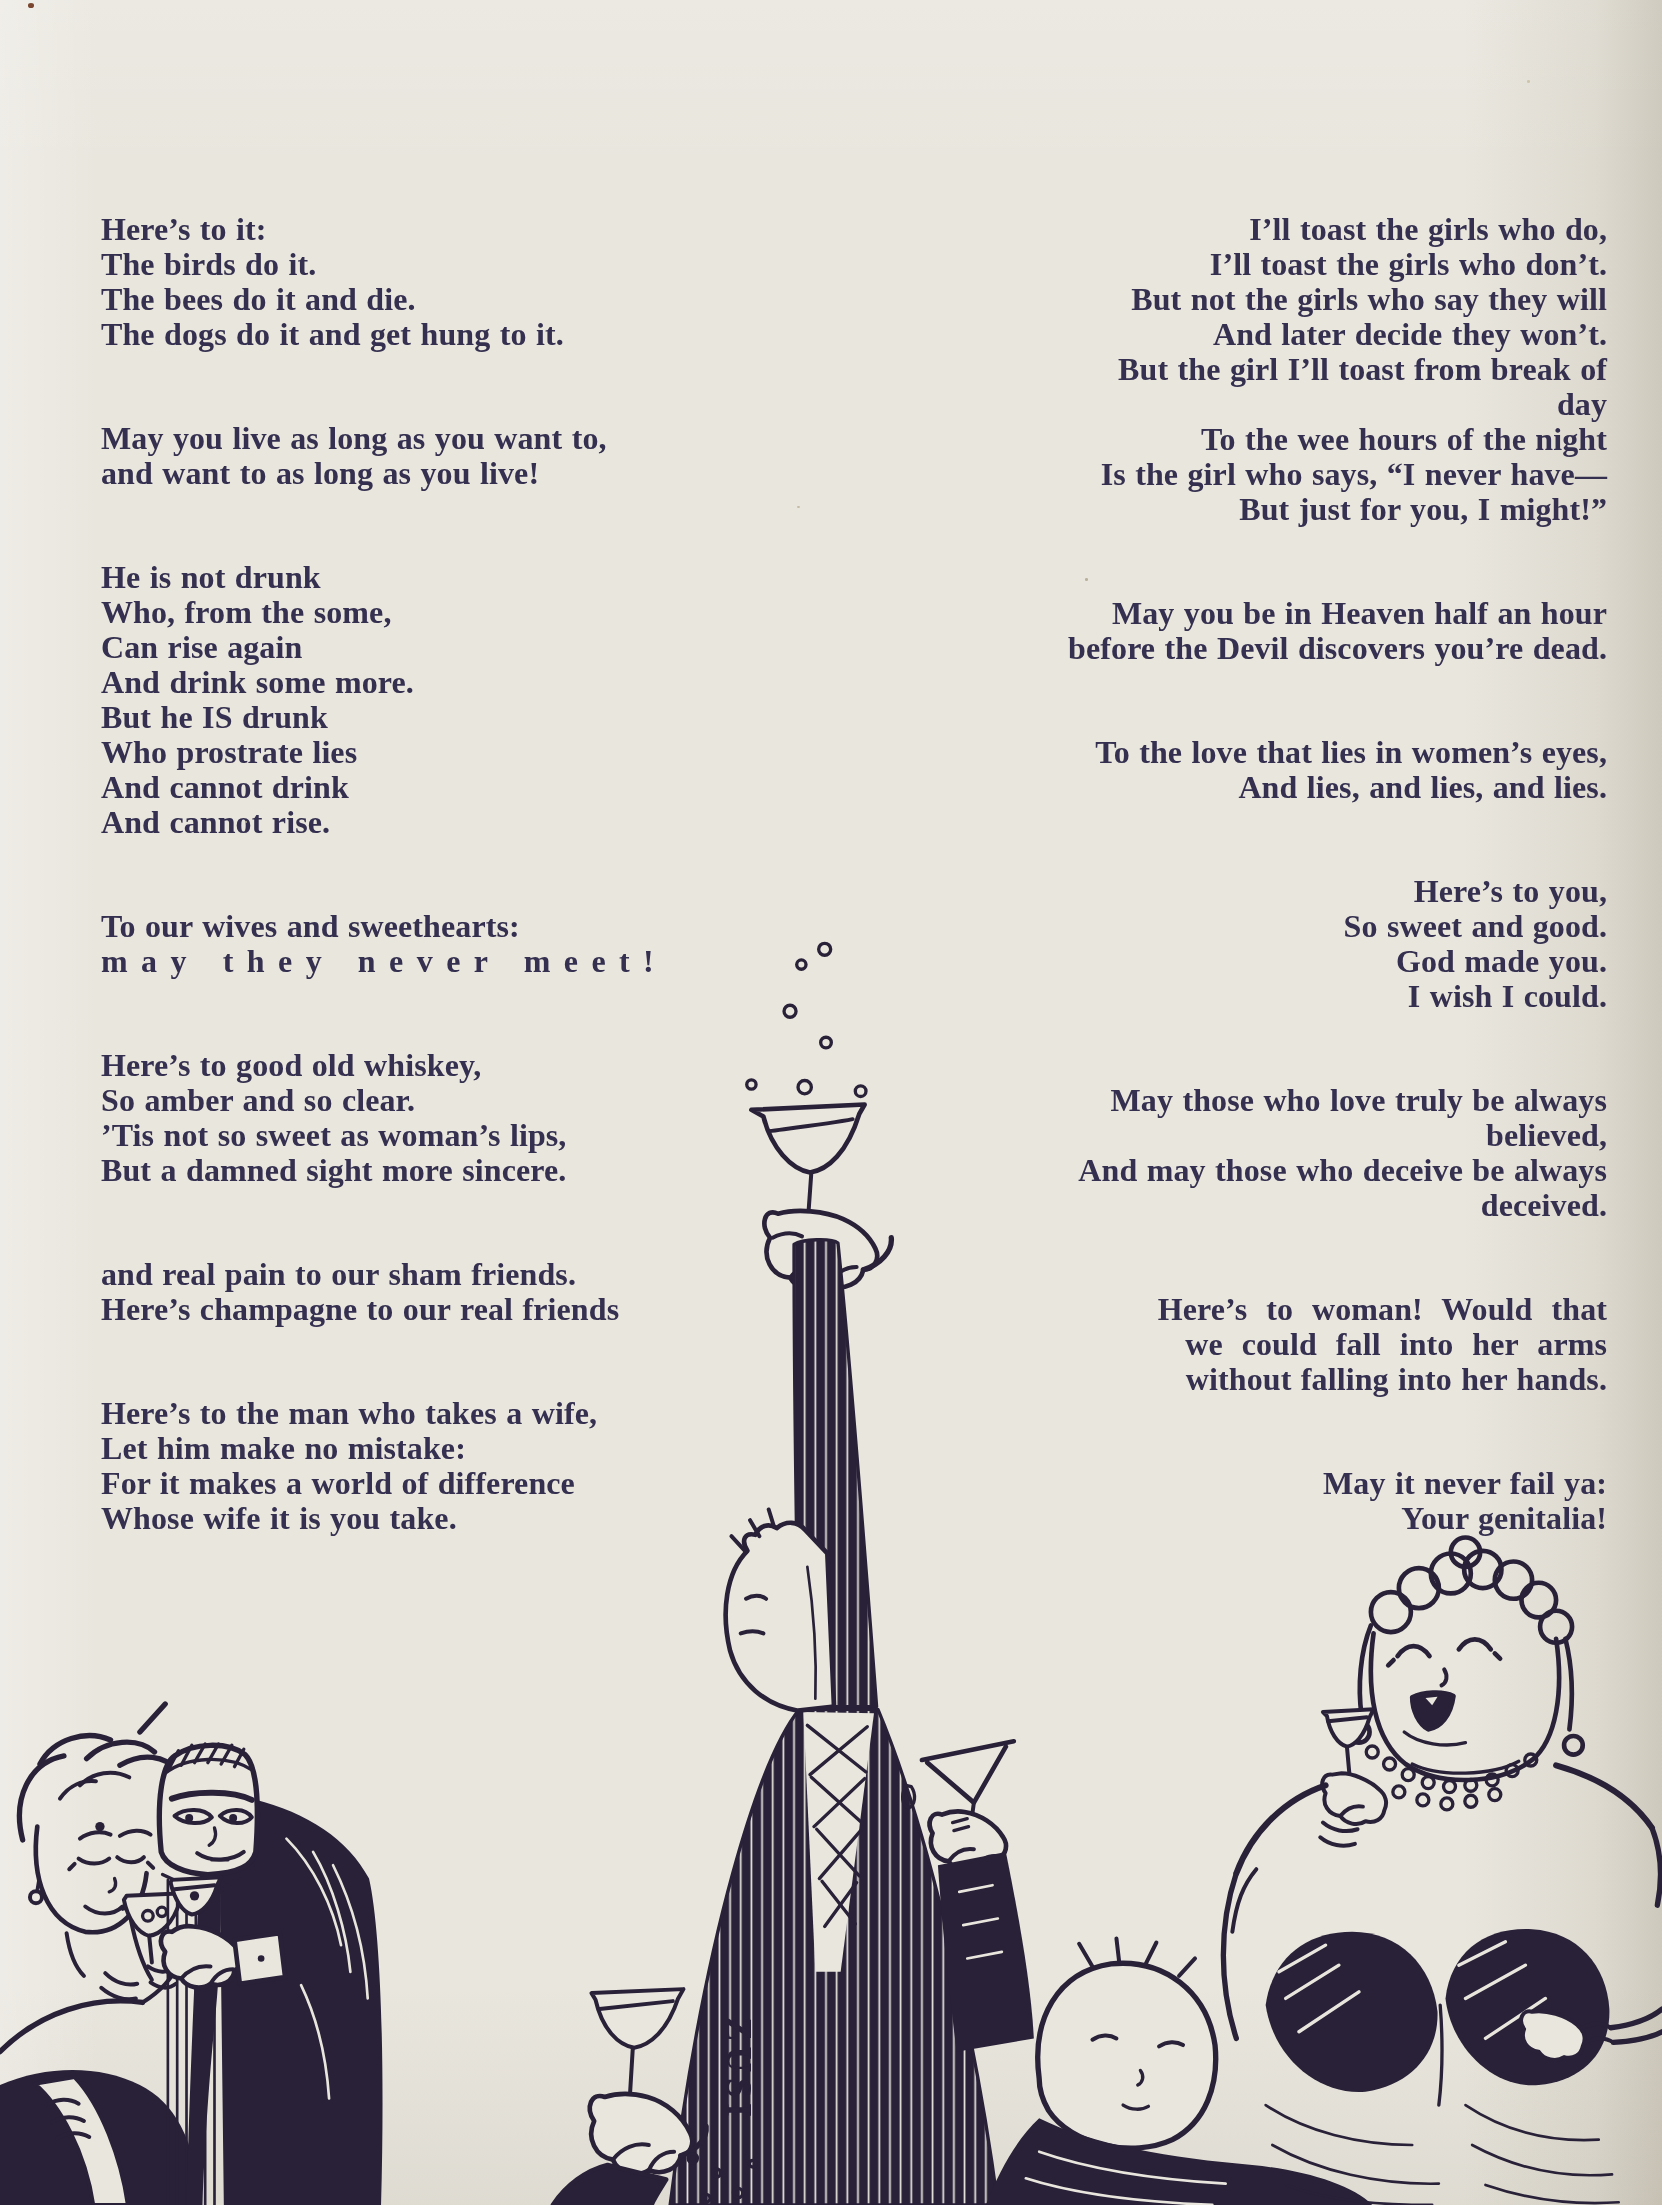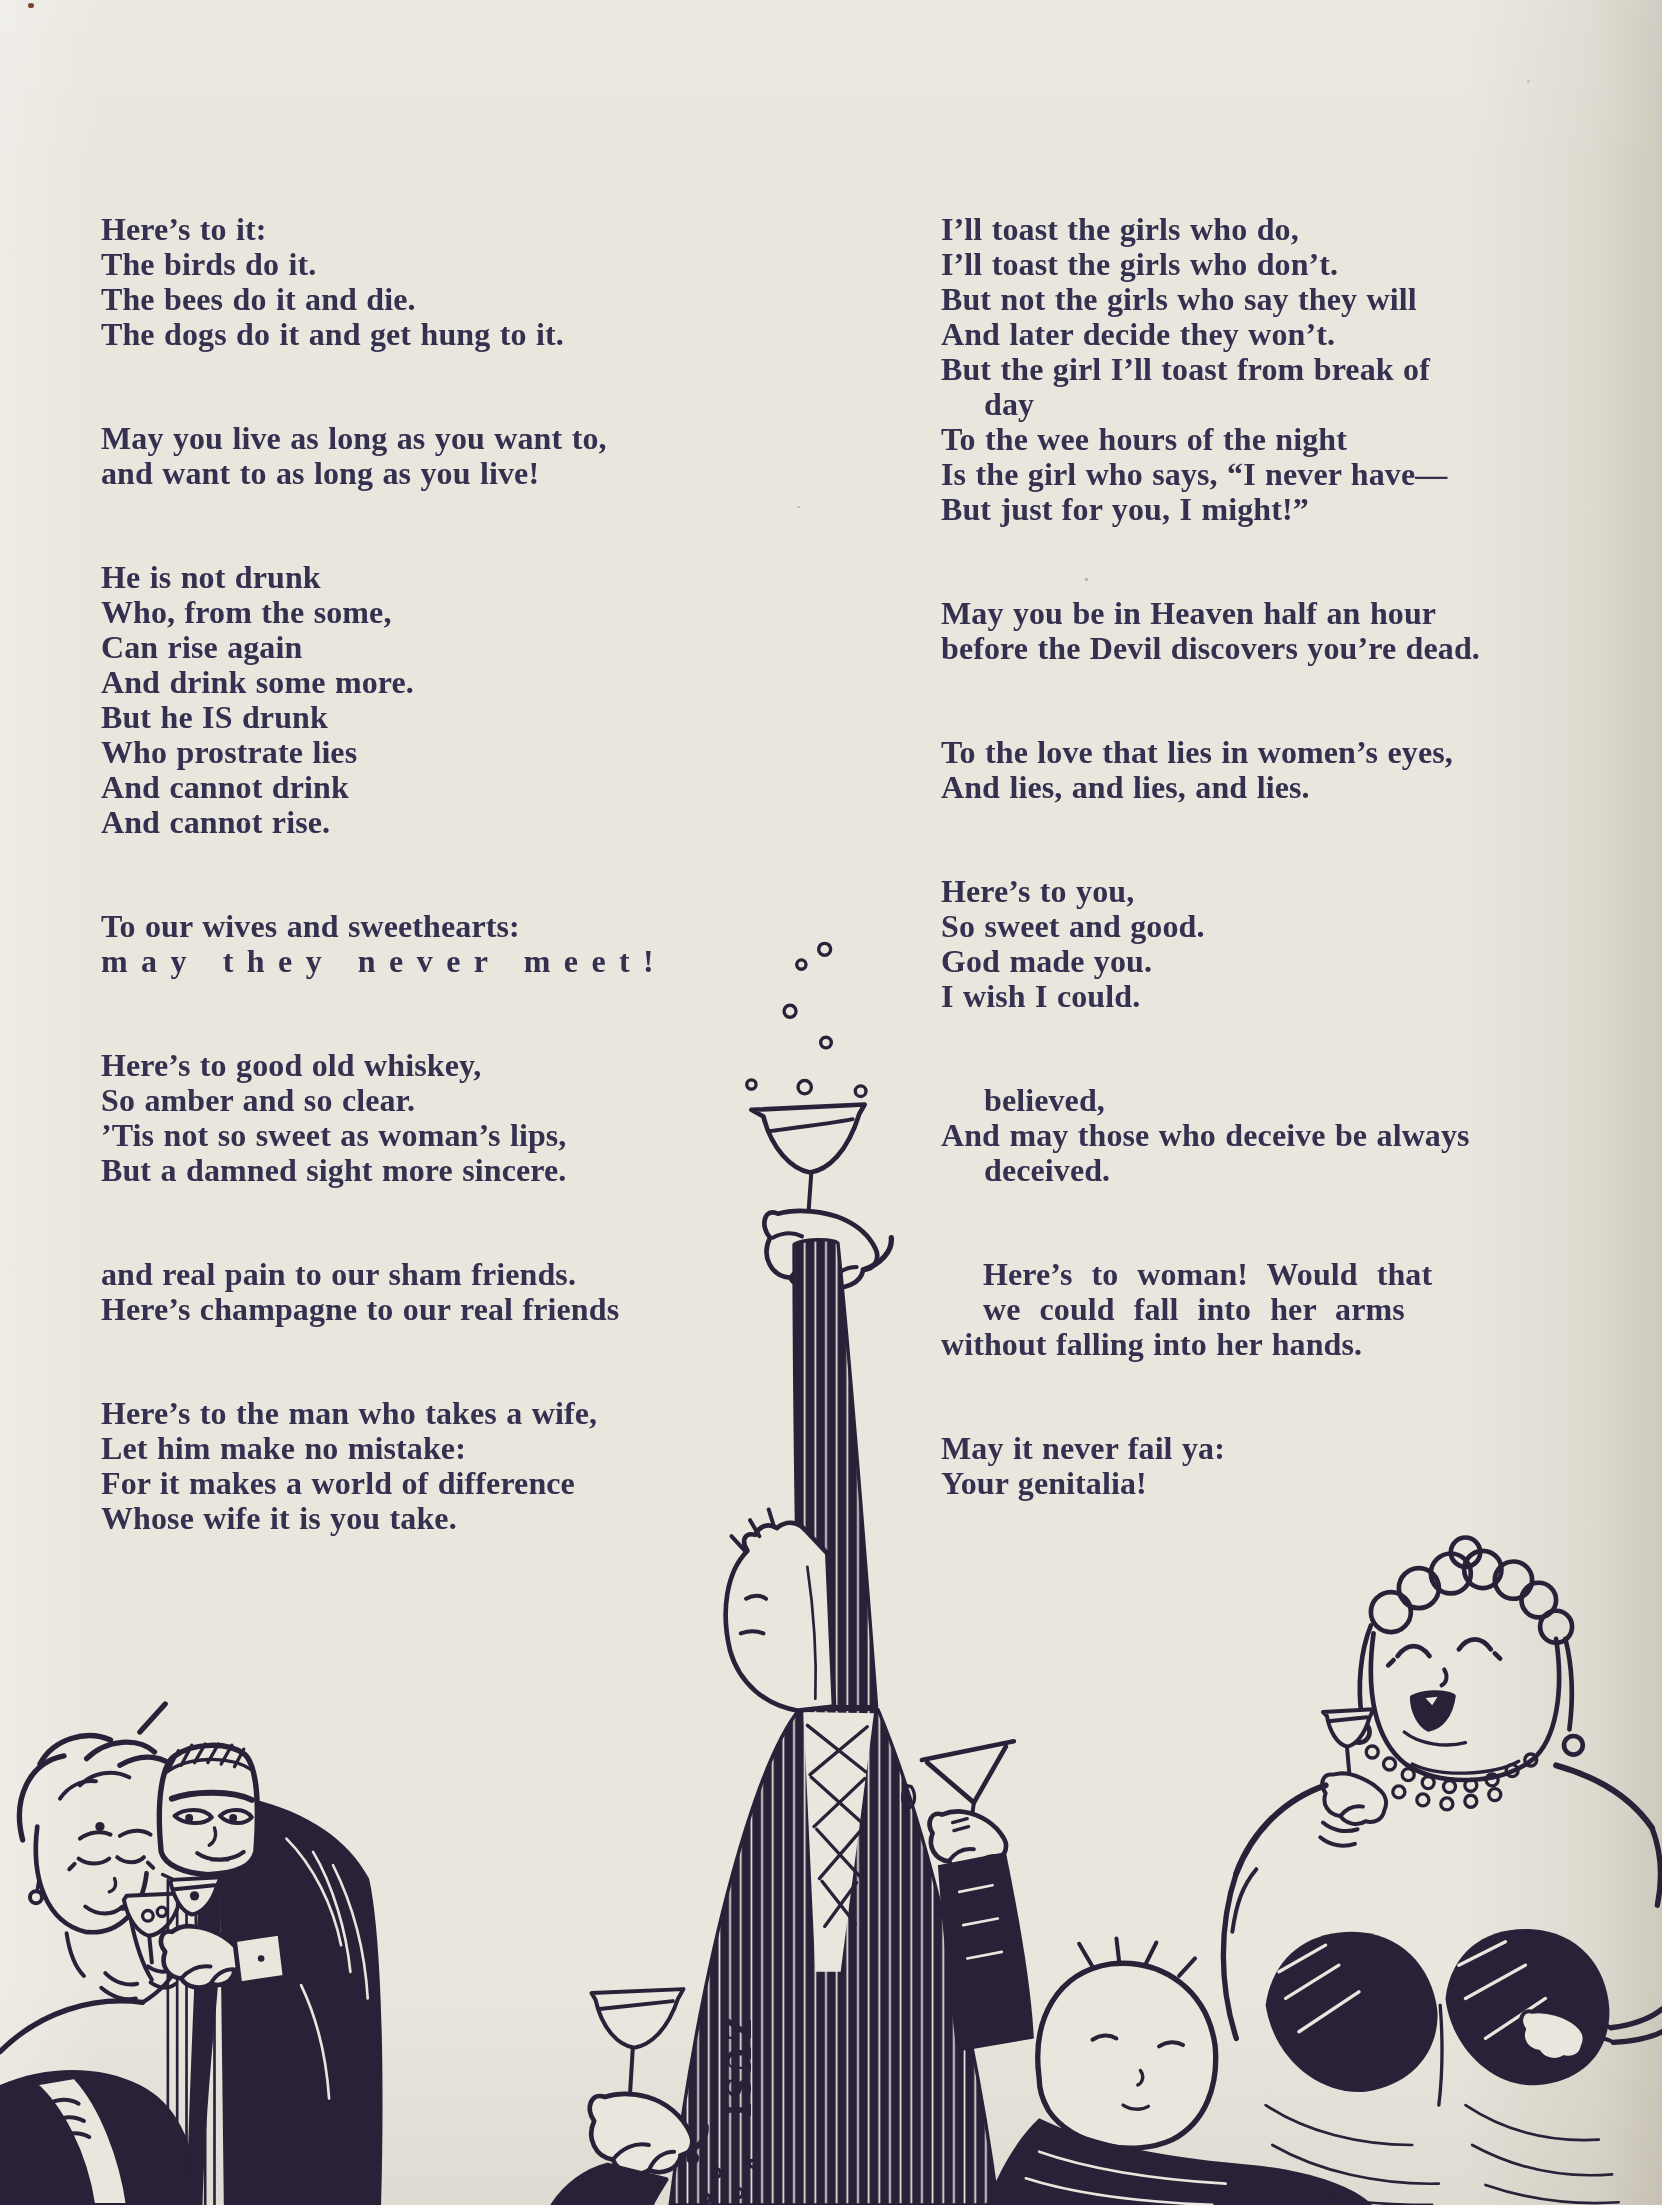--- a/index.html
+++ b/index.html
@@ -18,21 +18,21 @@
   }
   .col{
     position:absolute;top:212px;
     color:#35304f;
     font-weight:700;
     font-size:32px;line-height:35px;
     letter-spacing:0.1px;word-spacing:1.3px;
     z-index:3;
   }
   .col-left{left:101px;width:786px;}
-  .col-right{left:941px;width:666px;}
+  .col-right{left:941px;width:666px;text-align:right;}
   .toast-block{margin-bottom:69px;}
   .line{white-space:nowrap;}
   .line.indent{padding-left:43px;}
   .line.track{letter-spacing:0.42em;}
   .line.spread{word-spacing:0.34em;margin-left:42px;}
   svg.art{position:absolute;left:0;top:0;z-index:2;}
   .speck{position:absolute;border-radius:50%;z-index:4;}
 </style>
 </head>
 <body>
@@ -417,20 +417,21 @@
         <div class="line">To the love that lies in women’s eyes,</div>
         <div class="line">And lies, and lies, and lies.</div>
       </div>
       <div class="toast-block">
         <div class="line">Here’s to you,</div>
         <div class="line">So sweet and good.</div>
         <div class="line">God made you.</div>
         <div class="line">I wish I could.</div>
       </div>
       <div class="toast-block">
+        <div class="line">May those who love truly be always</div>
         <div class="line indent">believed,</div>
         <div class="line">And may those who deceive be always</div>
         <div class="line indent">deceived.</div>
       </div>
       <div class="toast-block">
         <div class="line spread">Here’s to woman! Would that</div>
         <div class="line spread">we could fall into her arms</div>
         <div class="line">without falling into her hands.</div>
       </div>
       <div class="toast-block">

